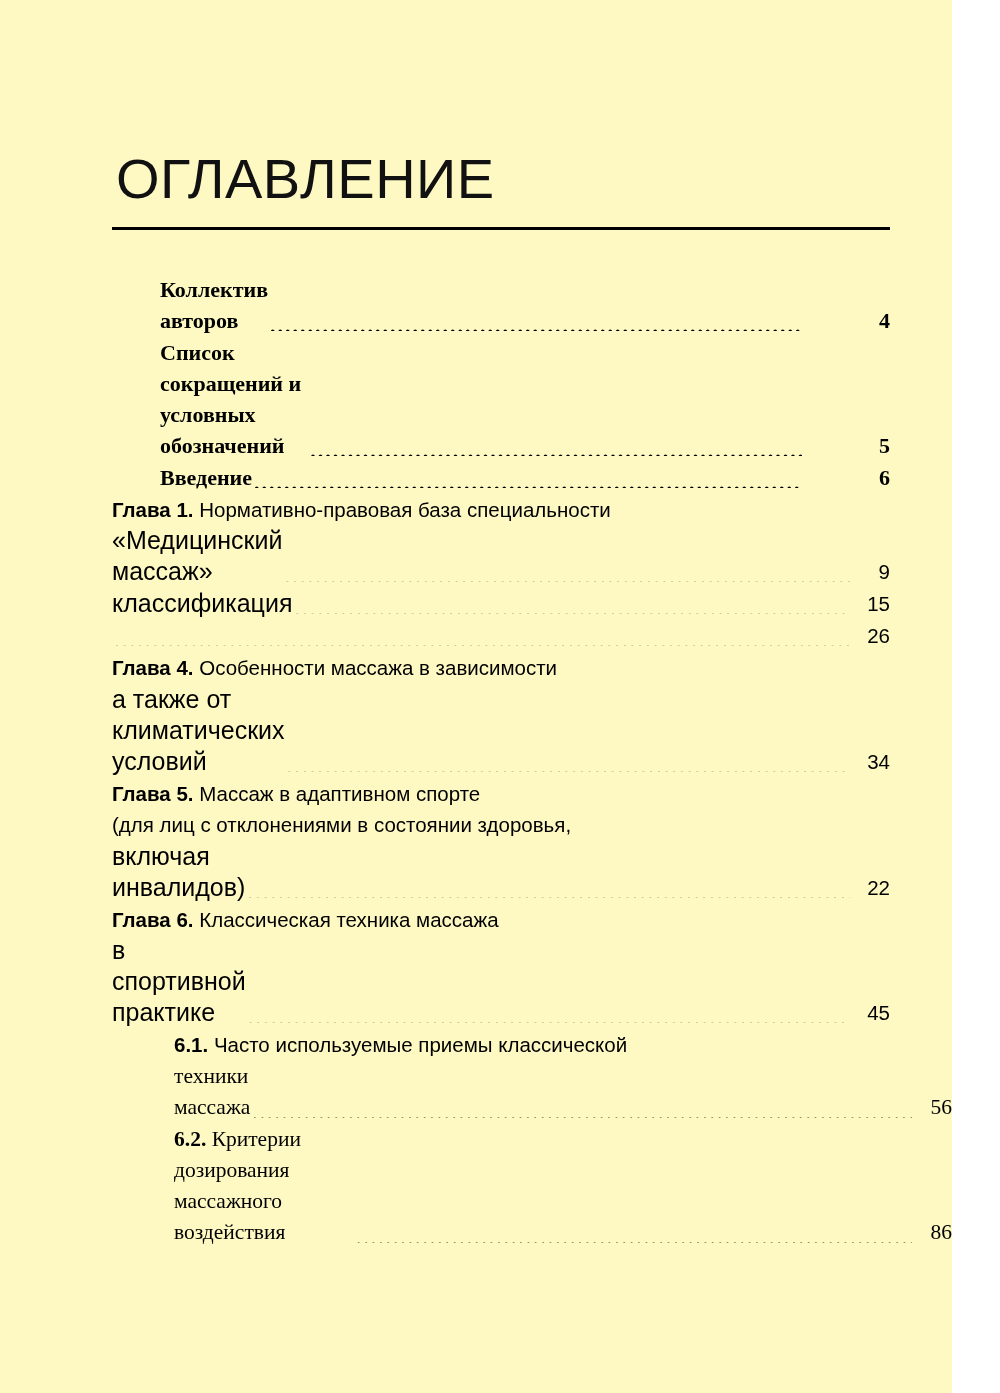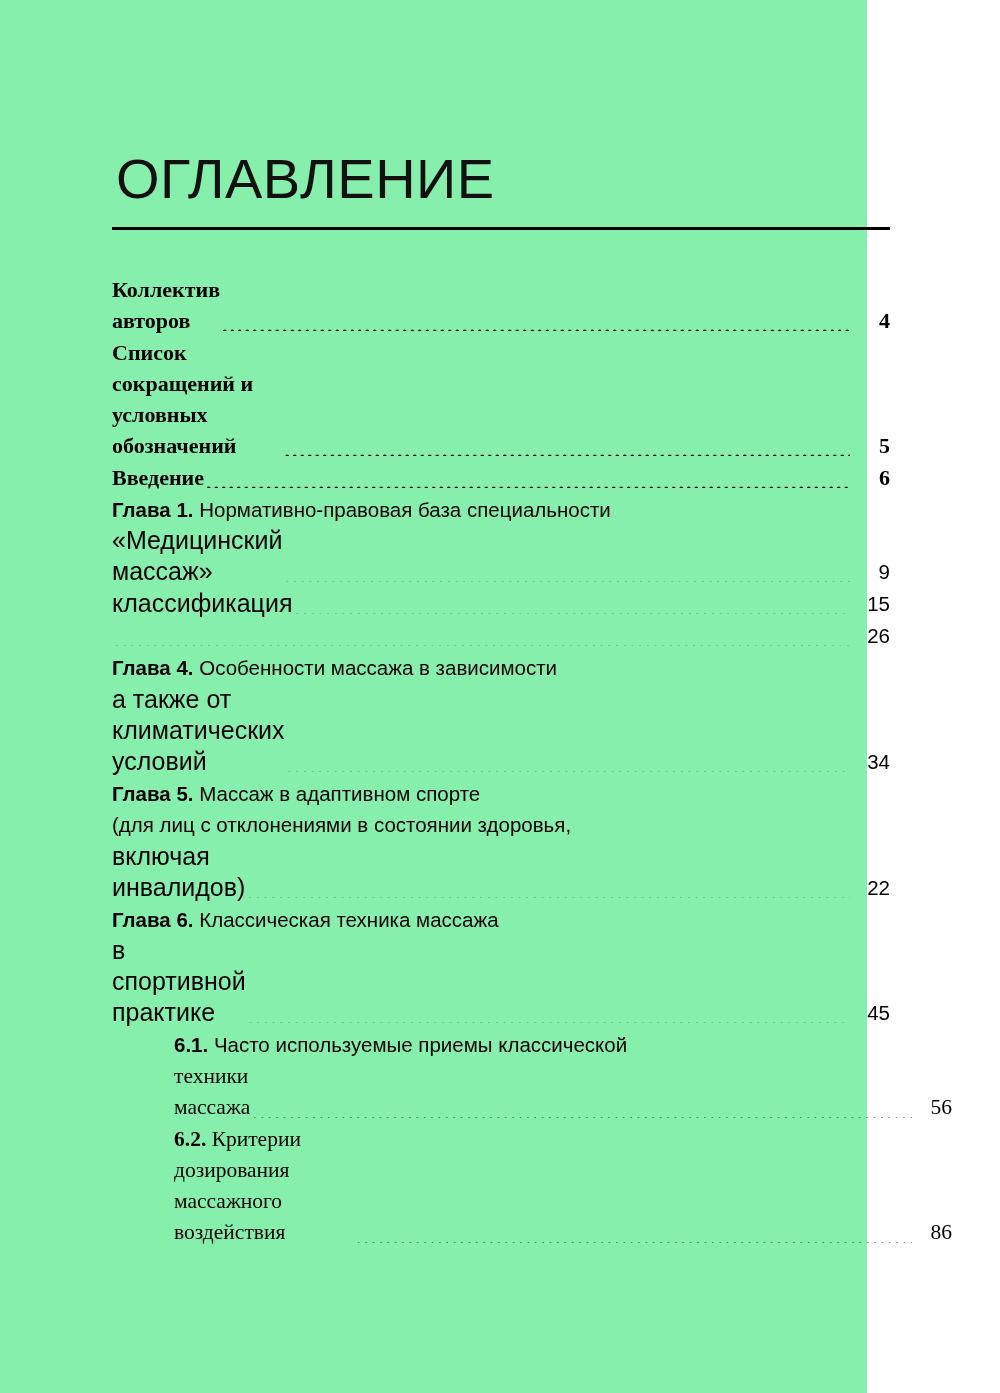--- a/index.html
+++ b/index.html
@@ -11,23 +11,23 @@
     width: 1000px;
     height: 1393px;
     font-family: "Liberation Sans", sans-serif;
     color: #000000;
     position: relative;
     overflow: hidden;
   }
   .page {
     position: absolute;
     left: 0; top: 0;
-    width: 867px;
+    width: 952px;
     height: 1393px;
-    background: #86efac;
+    background: #fef9c3;
   }
   .content {
     position: absolute;
     left: 112px;
     top: 150px;
     width: 778px;
   }
   .toc-title {
     font-family: "Liberation Sans", sans-serif;
     font-size: 56px;
@@ -72,20 +72,21 @@
     text-align: right;
     color: #000;
     min-width: 38px;
   }
   
   .serif-bold .entry-text,
   .serif-bold .page-num {
     font-family: "Liberation Serif", serif;
     font-weight: 700;
     font-size: 22px;
+    margin-left: 48px;
   }
   .serif-bold .dots {
     font-family: "Liberation Serif", serif;
     font-weight: 700;
     font-size: 22px;
   }
   
   .serif-sub {
     padding-left: 62px;
   }

